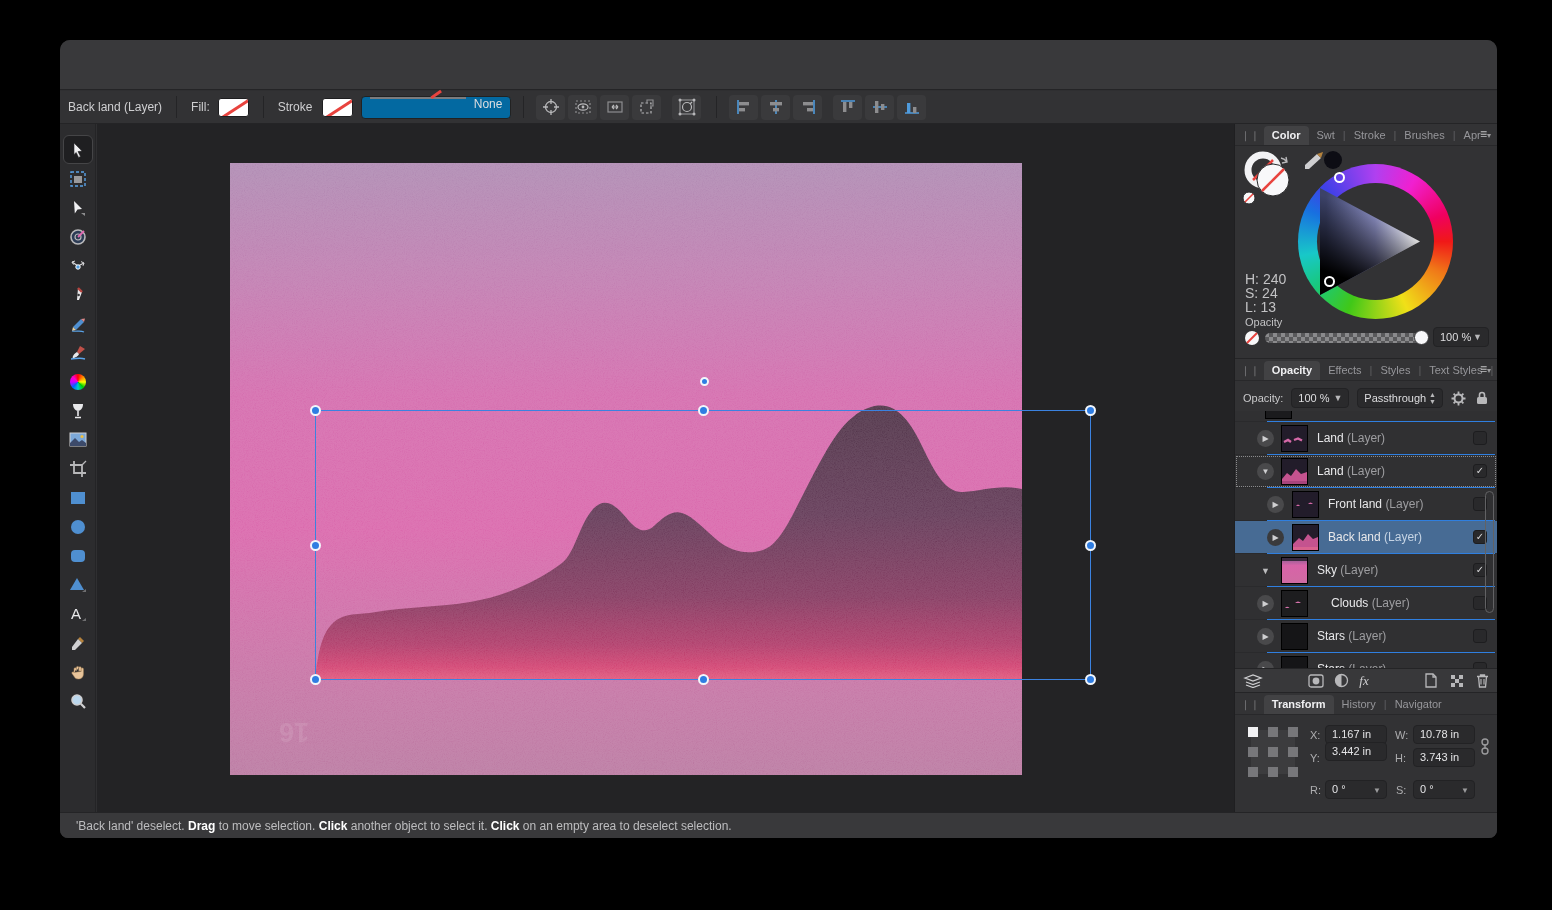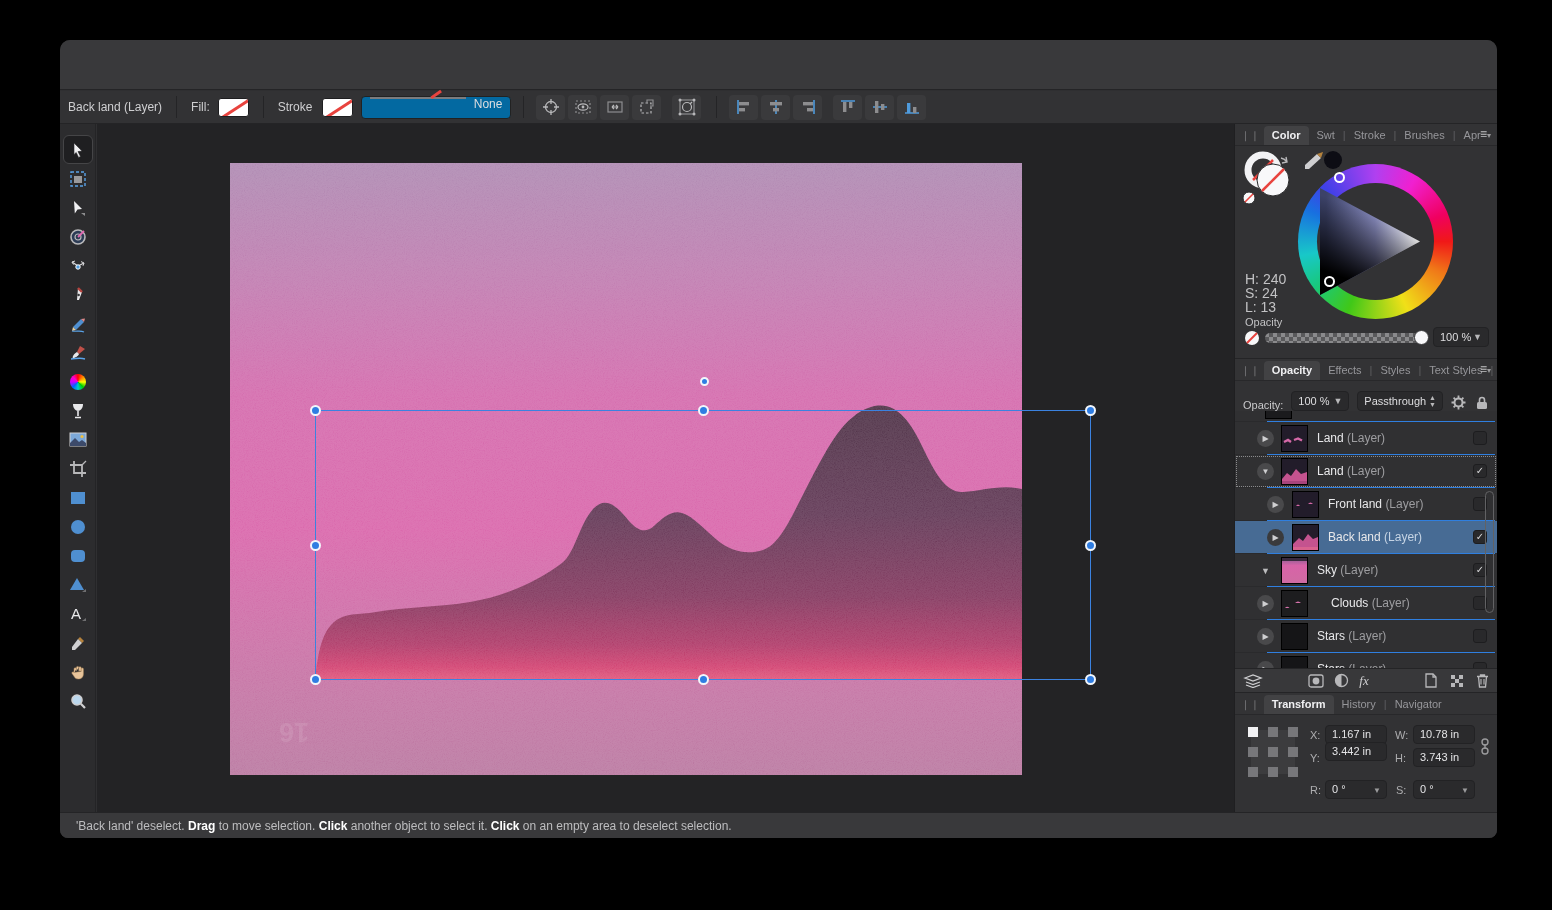--- a/index.html
+++ b/index.html
@@ -662,21 +662,21 @@
         <span class="ptab act">Opacity</span>
         <span class="ptab">Effects</span>
             <span class="ptabsep">|</span>
         <span class="ptab">Styles</span>
             <span class="ptabsep">|</span>
         <span class="ptab">Text Styles</span>
             <span class="ptabsep">|</span>
         <span class="ptab">Stock</span>
         <span class="pmenu">≡<small>▾</small></span>
       </div>
-      <div style="position:absolute;top:26px;left:0;right:0;height:26px;display:flex;align-items:flex-end;padding:0 8px">
+      <div style="position:absolute;top:26px;left:0;right:0;height:26px;display:flex;align-items:center;padding:0 8px">
         <span>Opacity:</span>
         <span class="dropbox" style="width:58px;margin-left:8px">
           <span>100 %</span>
               <span class="caret">▼</span>
             </span>
         <span class="dropbox" style="flex:1;margin-left:8px">
           <span>Passthrough</span>
               <span class="caret" style="font-size:7px;line-height:7px">▲<br>▼</span>
             </span>
         <svg width="17" height="17" style="margin-left:7px">

